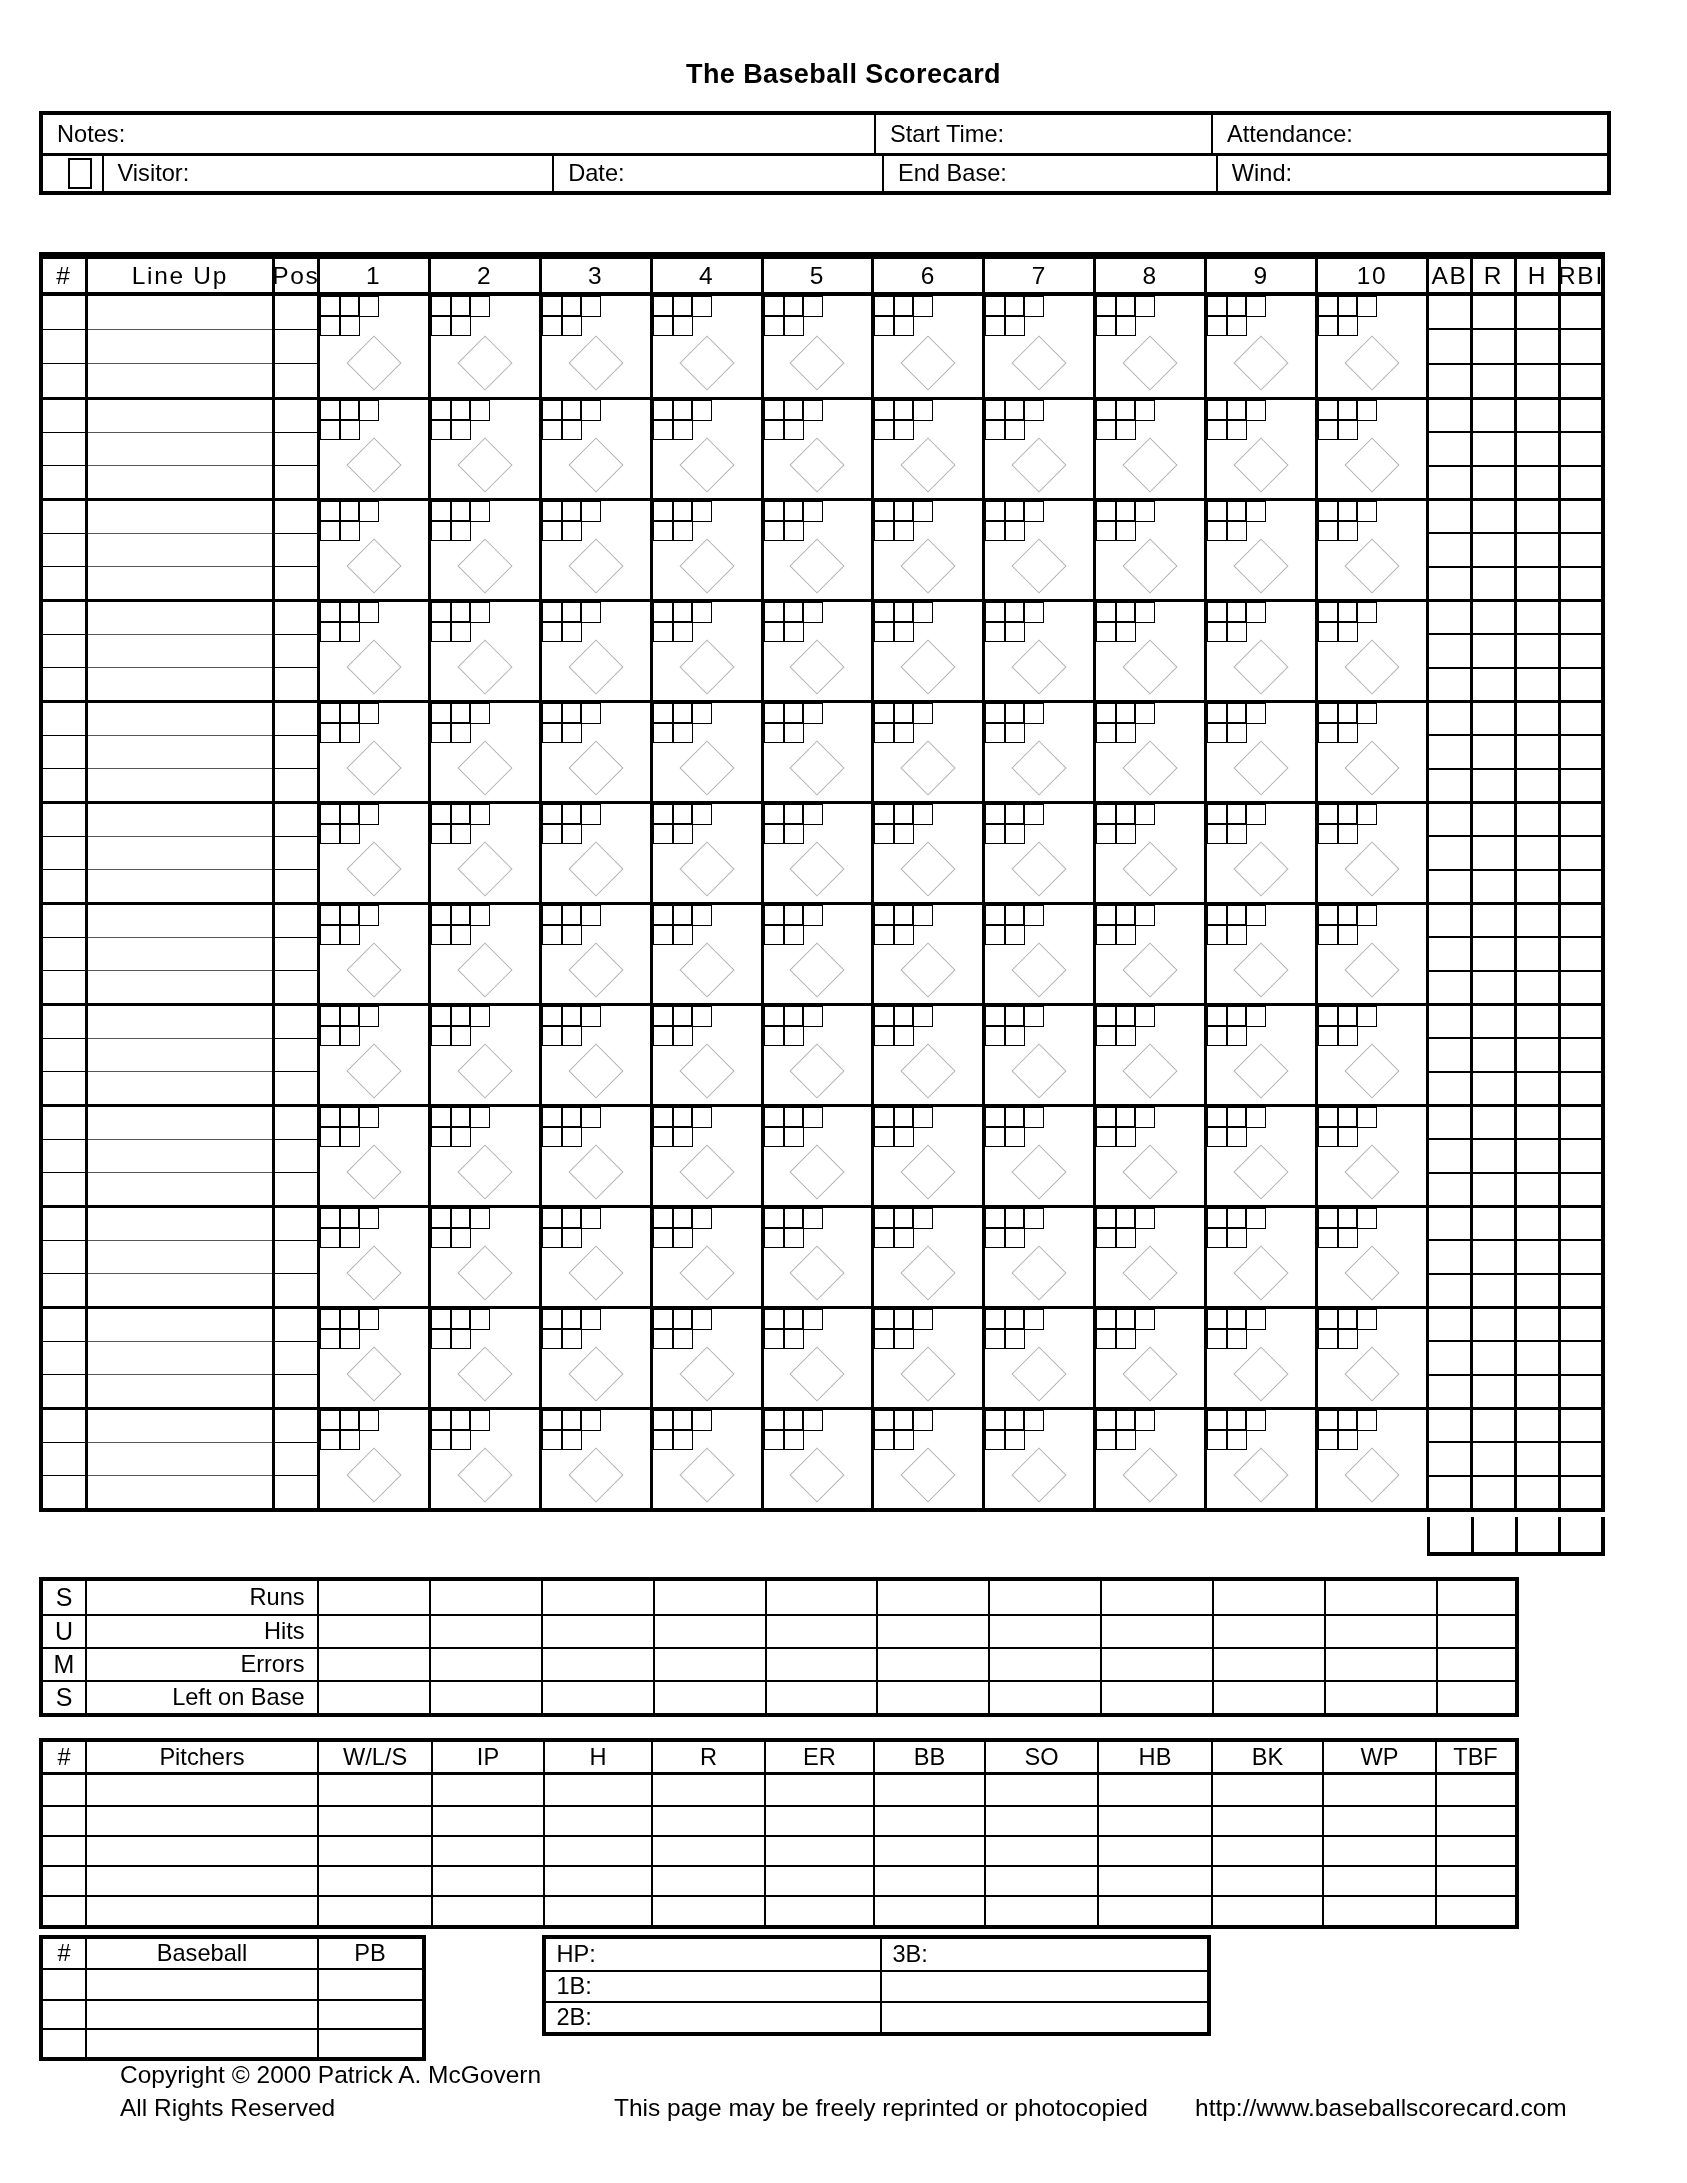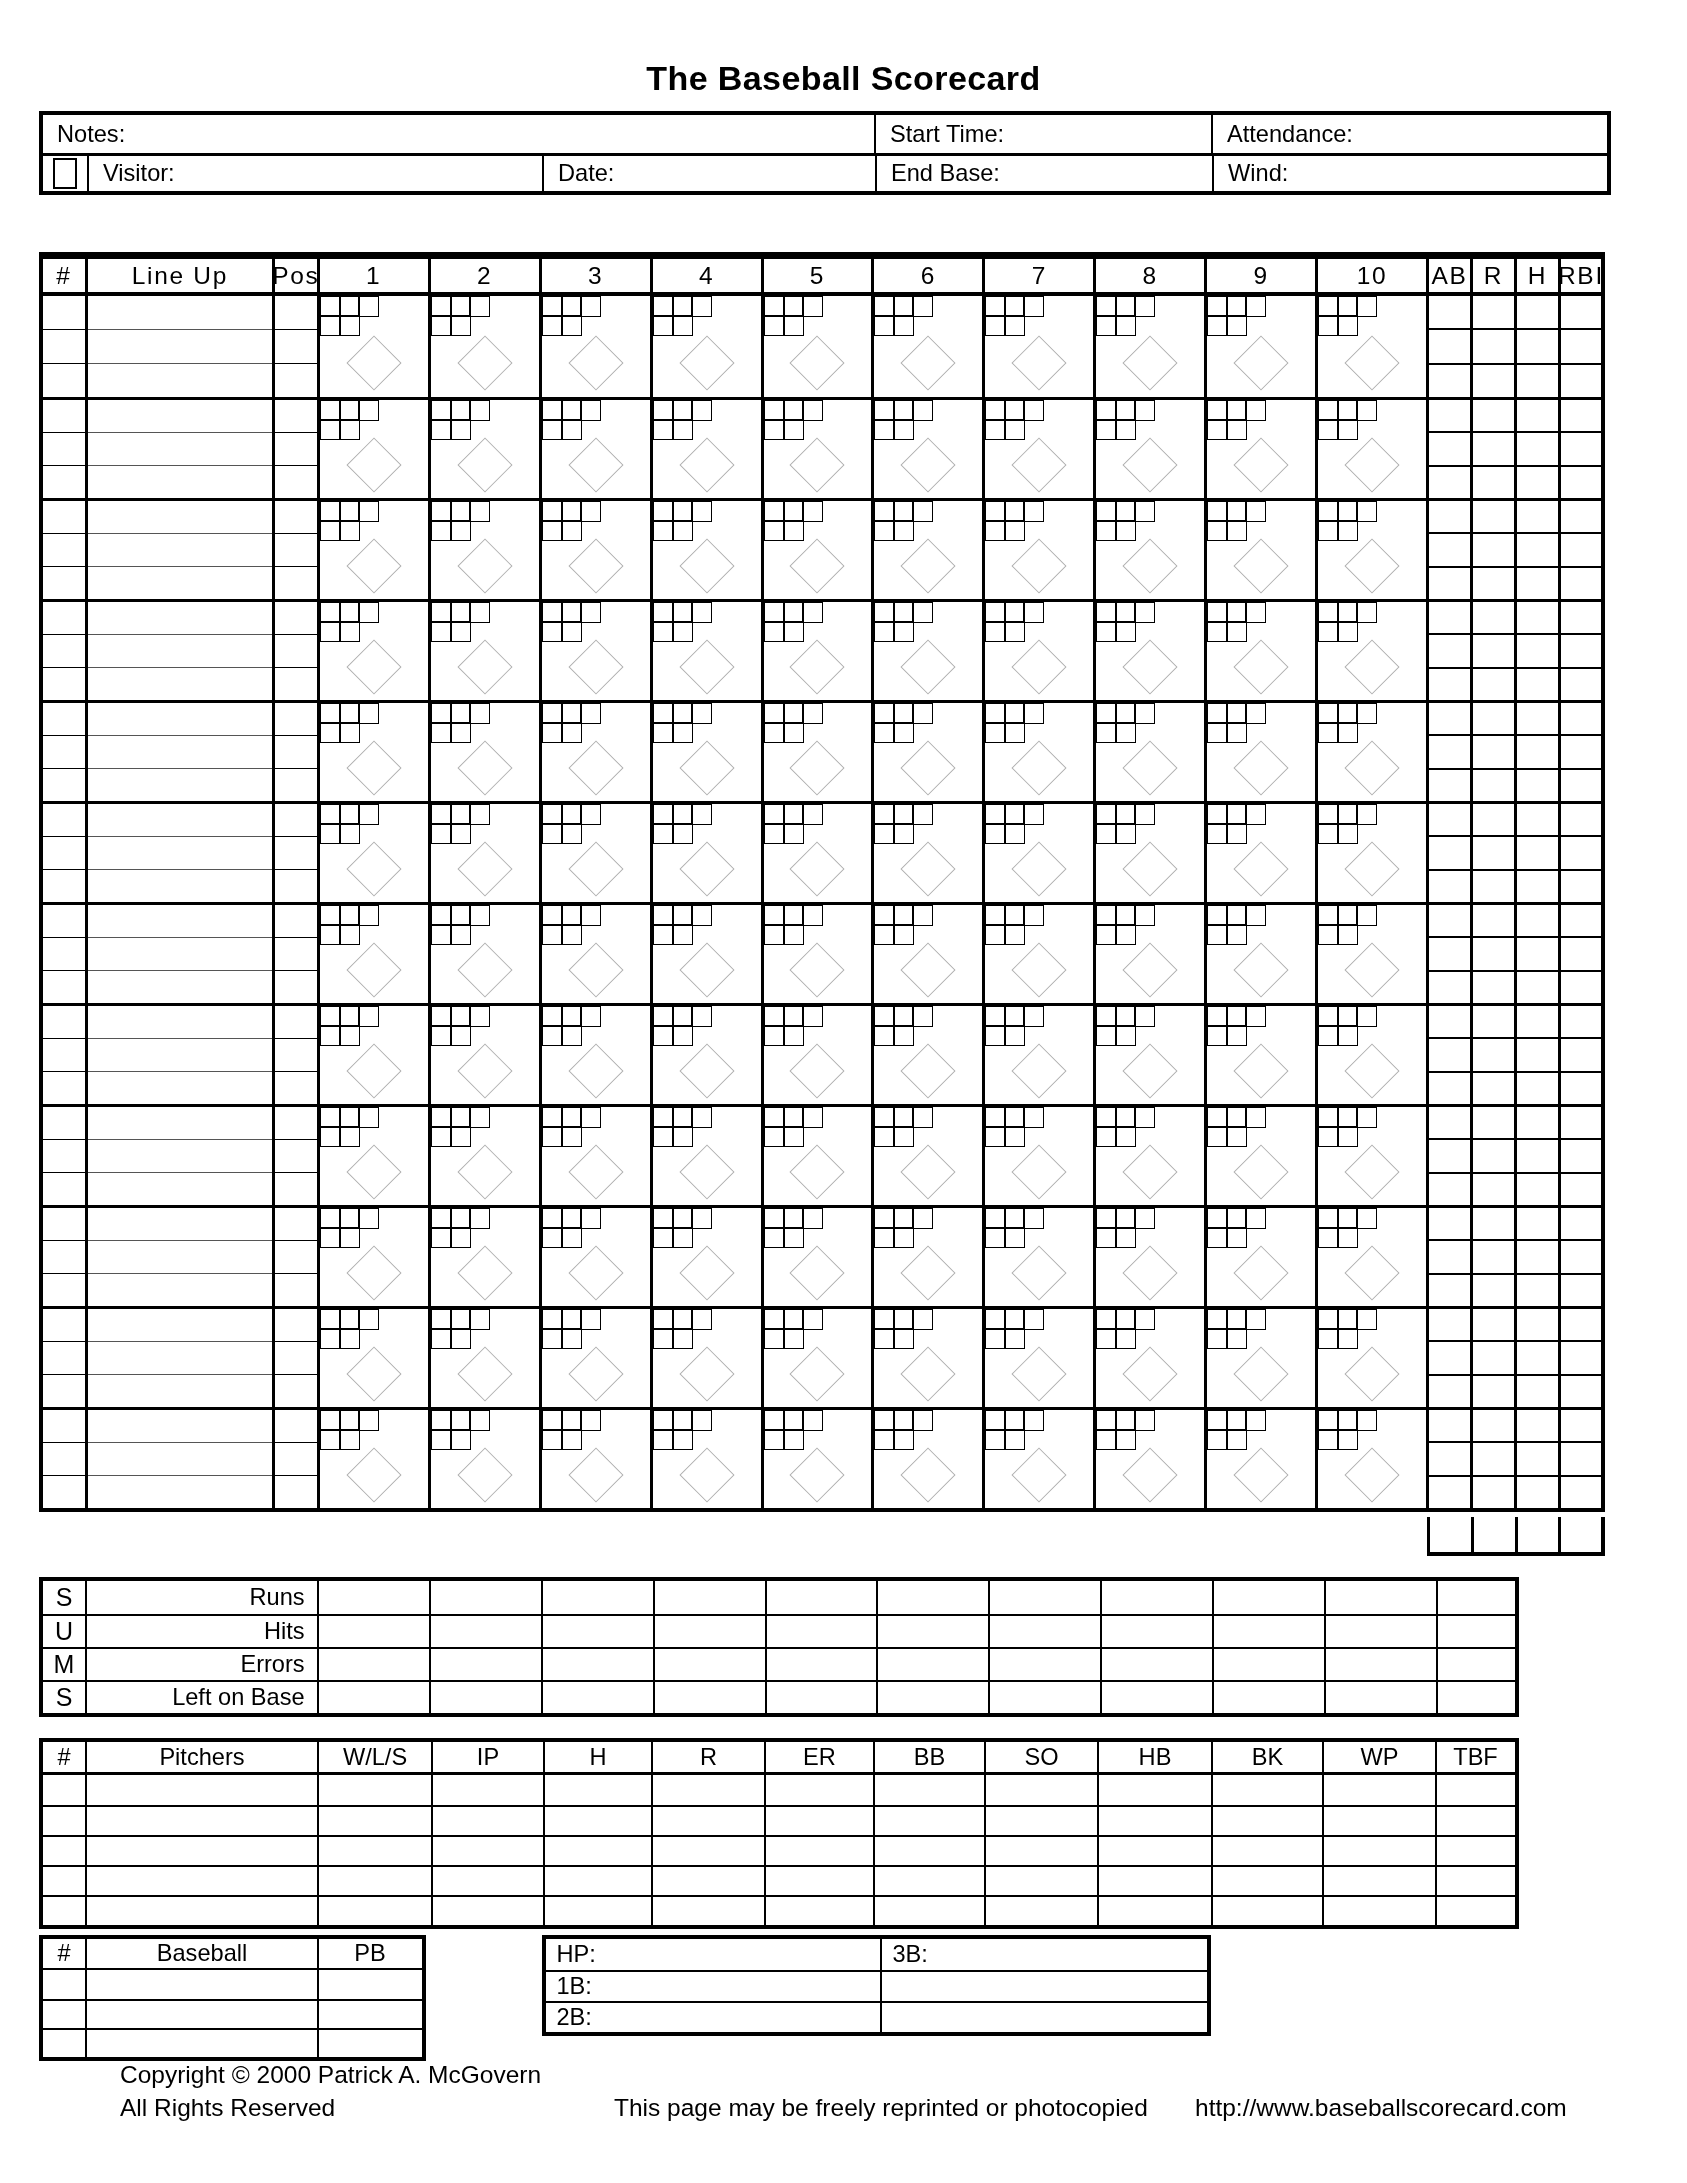--- a/index.html
+++ b/index.html
@@ -1,26 +1,26 @@
 <!DOCTYPE html>
 <html style="font-size:14px"><head>
 <meta charset="utf-8">
 <style>
   html,body{margin:0;padding:0;background:#e8e8e8;}
   .page{position:relative;width:1687px;height:2184px;background:#ffffff;
         font-family:"Liberation Sans",sans-serif;color:#000;overflow:hidden;}
 
   .title{position:absolute;top:59px;left:0;width:100%;text-align:center;
-         font-size:34px;font-weight:bold;letter-spacing:0.4px;}
+         font-size:27px;font-weight:bold;letter-spacing:0.4px;}
 
   
   .info-box{position:absolute;left:39px;top:111px;width:1572px;box-sizing:border-box;
             border:4.4px solid #000;}
   .i-row{display:flex;height:38px;box-sizing:border-box;}
-  .i-row + .i-row{border-top:3.5px solid #000;}
+  .i-row + .i-row{border-top:3.5px solid #000;padding-left:15px;}
   .i-cell{box-sizing:border-box;display:flex;align-items:center;
           padding-left:14px;font-size:23.6px;overflow:hidden;}
   .i-cell + .i-cell{border-left:2.6px solid #000;}
   .i-cbx{justify-content:center;padding-left:0;}
   .cbx{display:block;width:24.5px;height:31px;border:2.6px solid #000;box-sizing:border-box;background:#fff;}
   .w-notes{width:831px;} .w-team{width:455px;} .w-mid{width:333px;}
   .w-c3{width:337px;} .w-c4{width:395px;} .w-cbx{width:44px;}
 
   
   .grid{position:absolute;left:39px;top:252px;width:1566px;box-sizing:border-box;

